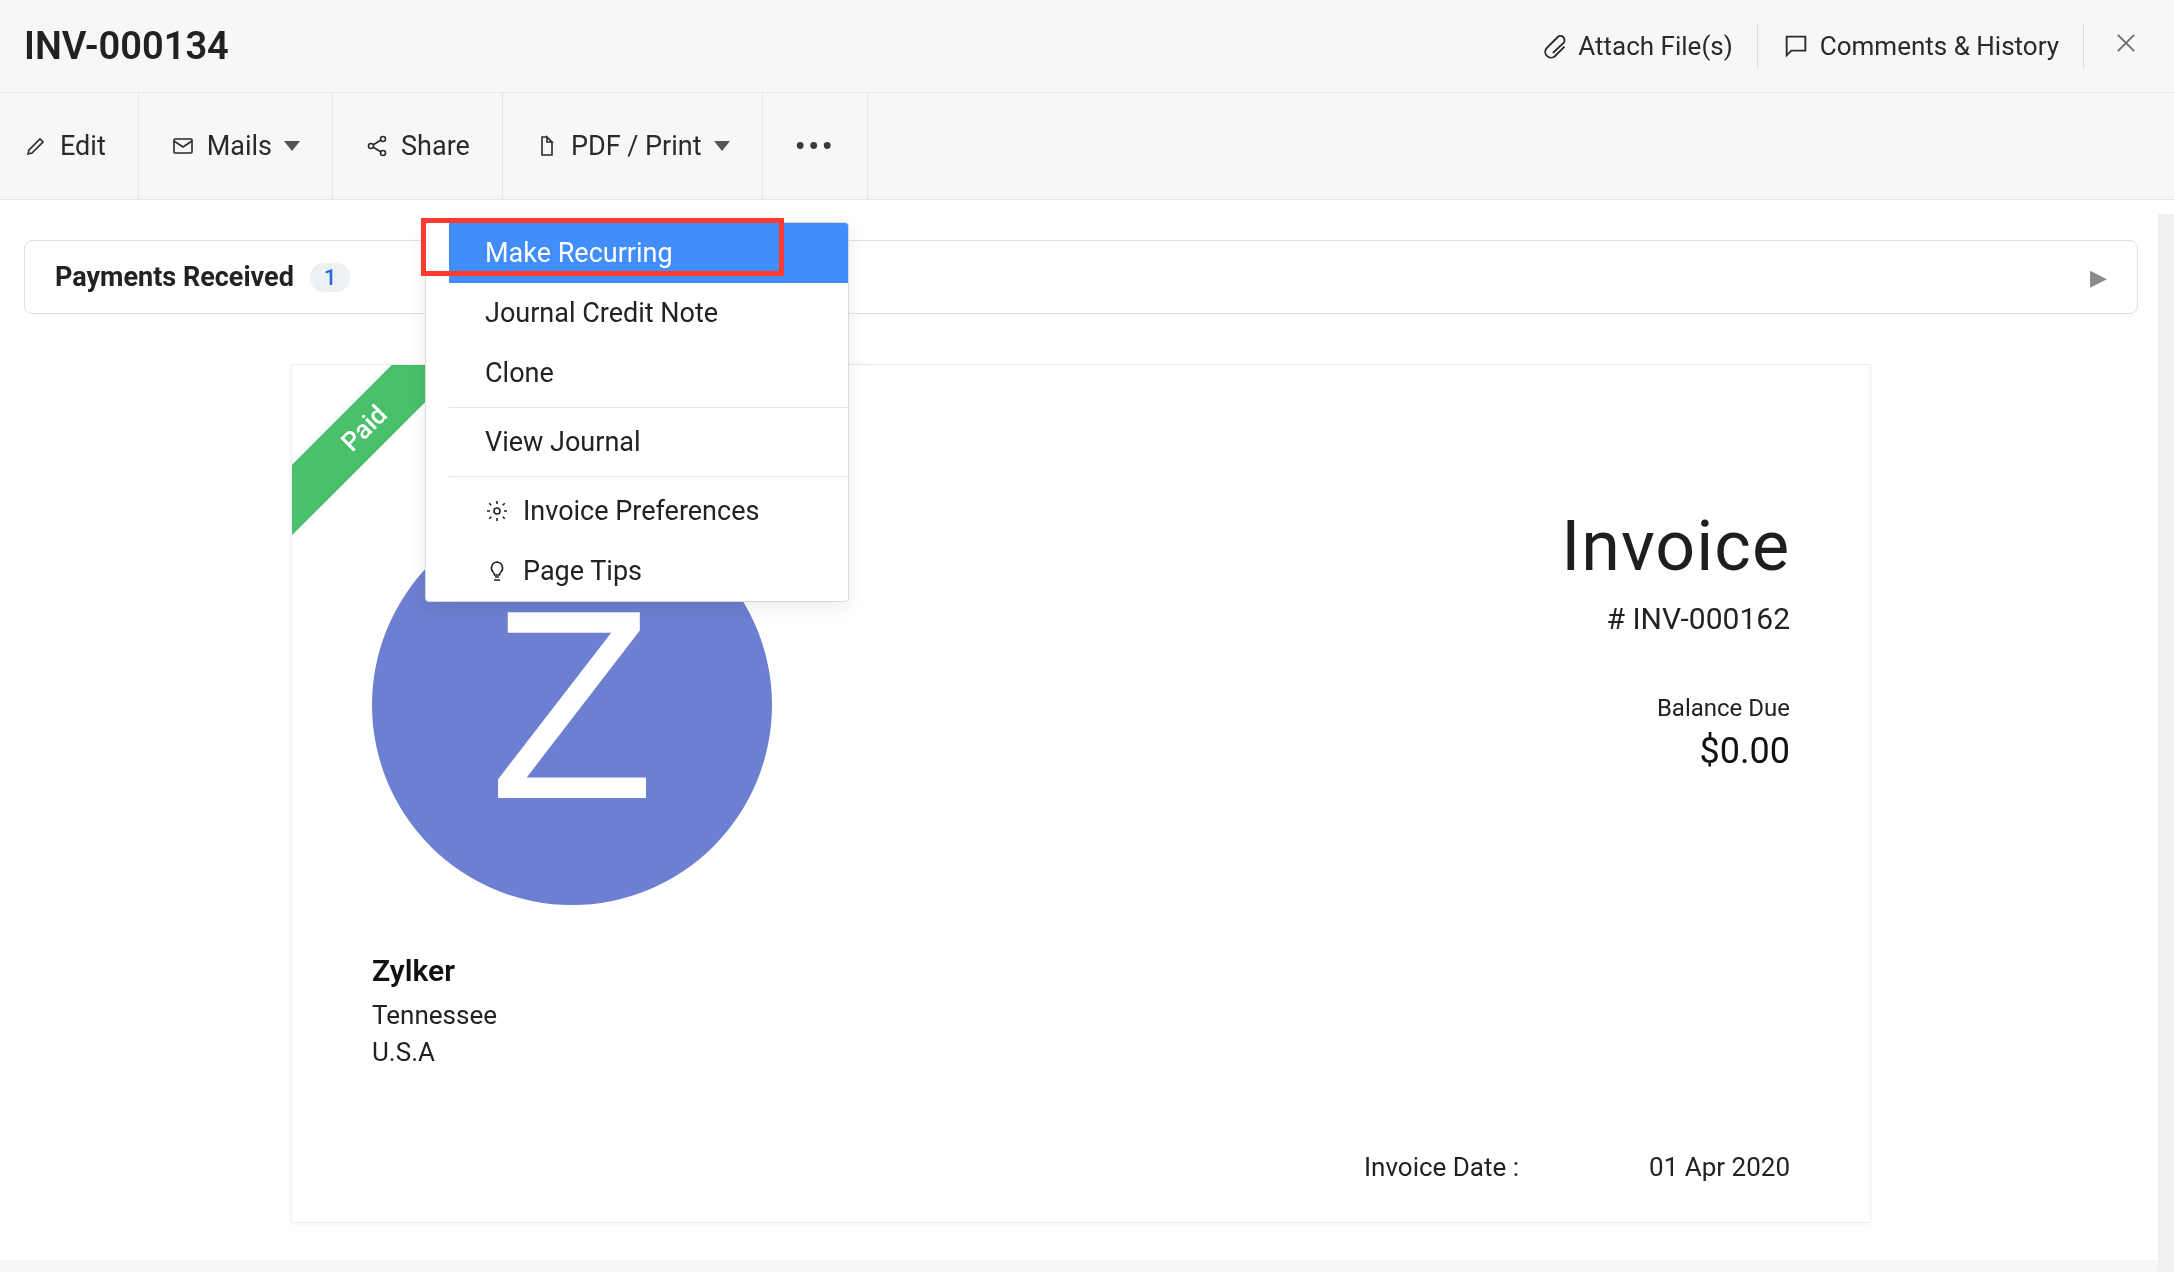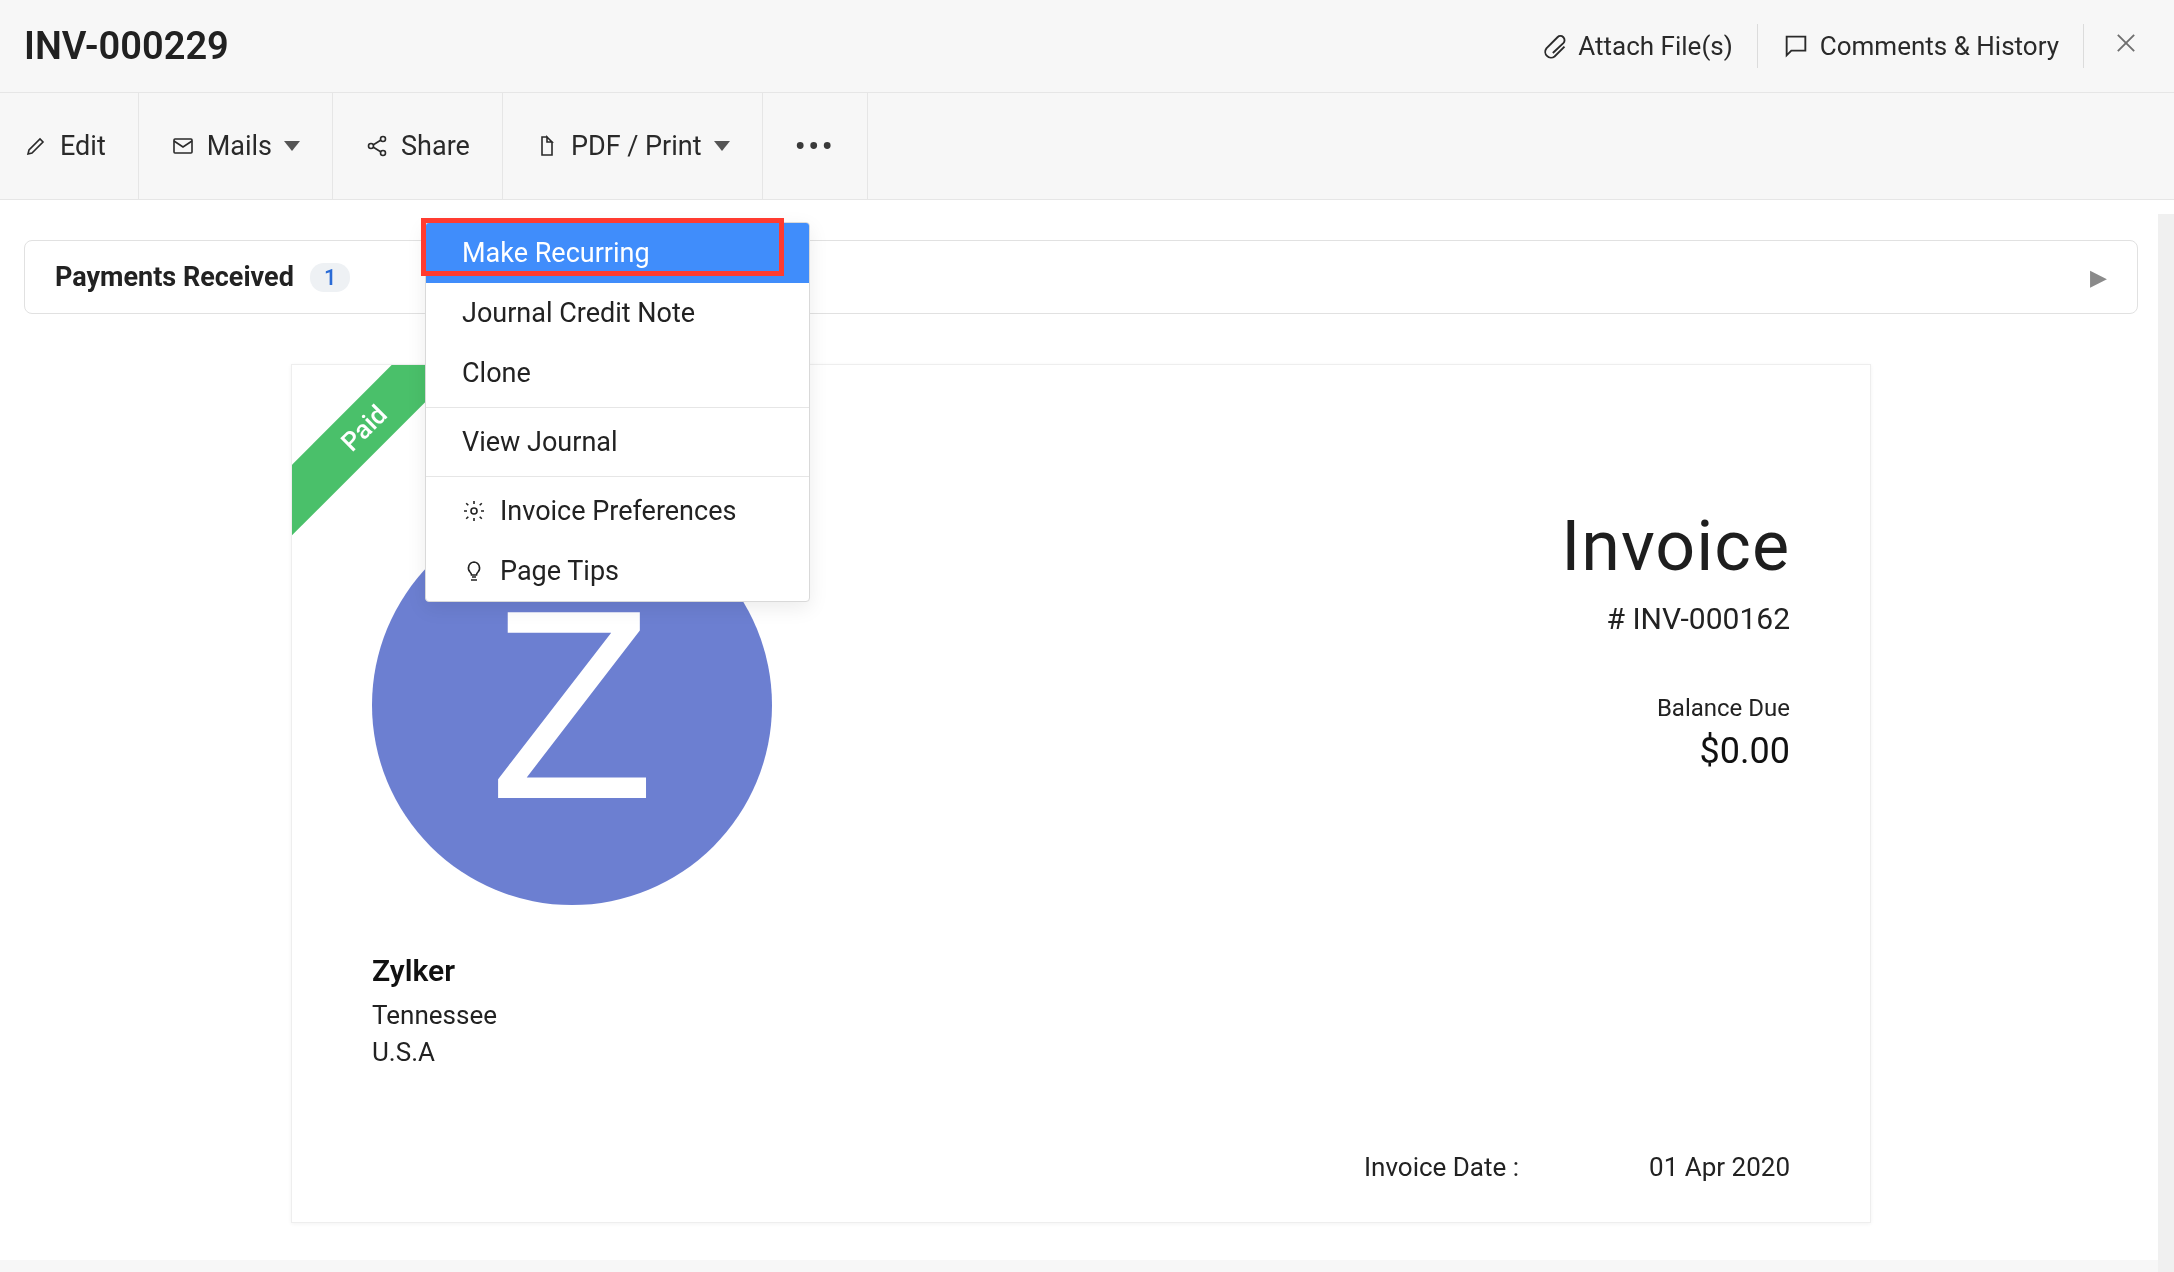--- a/index.html
+++ b/index.html
@@ -82,27 +82,28 @@
     font-size: 34px;
     letter-spacing: 2px;
     color: #3a3a3a;
   }
 
   
   .dropdown {
     position: absolute;
     top: 222px;
     left: 425px;
-    width: 385px;
+    width: 424px;
     background: #fff;
     border: 1px solid #d9d9d9;
     border-radius: 4px;
     box-shadow: 0 6px 20px rgba(0,0,0,0.08);
     z-index: 50;
     overflow: hidden;
+    padding-left: 23px;
   }
   .dropdown-item {
     padding: 14px 36px;
     font-size: 27px;
     color: #222;
     cursor: pointer;
     display: flex;
     align-items: center;
     gap: 14px;
   }
@@ -281,21 +282,21 @@
     top: 214px;
     bottom: 0;
     width: 16px;
     background: #f0f0f0;
   }
 </style>
 </head>
 <body>
 
 <div class="header">
-  <div class="header-title">INV-000229</div>
+  <div class="header-title">INV-000134</div>
   <div class="header-actions">
     <div class="header-action">
       <svg class="icon" viewBox="0 0 24 24">
         <path d="M21 12.5l-8.5 8.5a5 5 0 0 1-7-7l9.5-9.5a3.5 3.5 0 0 1 5 5L11 18"></path>
       </svg>
       <span>Attach File(s)</span>
     </div>
     <div class="vdiv"></div>
     <div class="header-action">
       <svg class="icon" viewBox="0 0 24 24">

